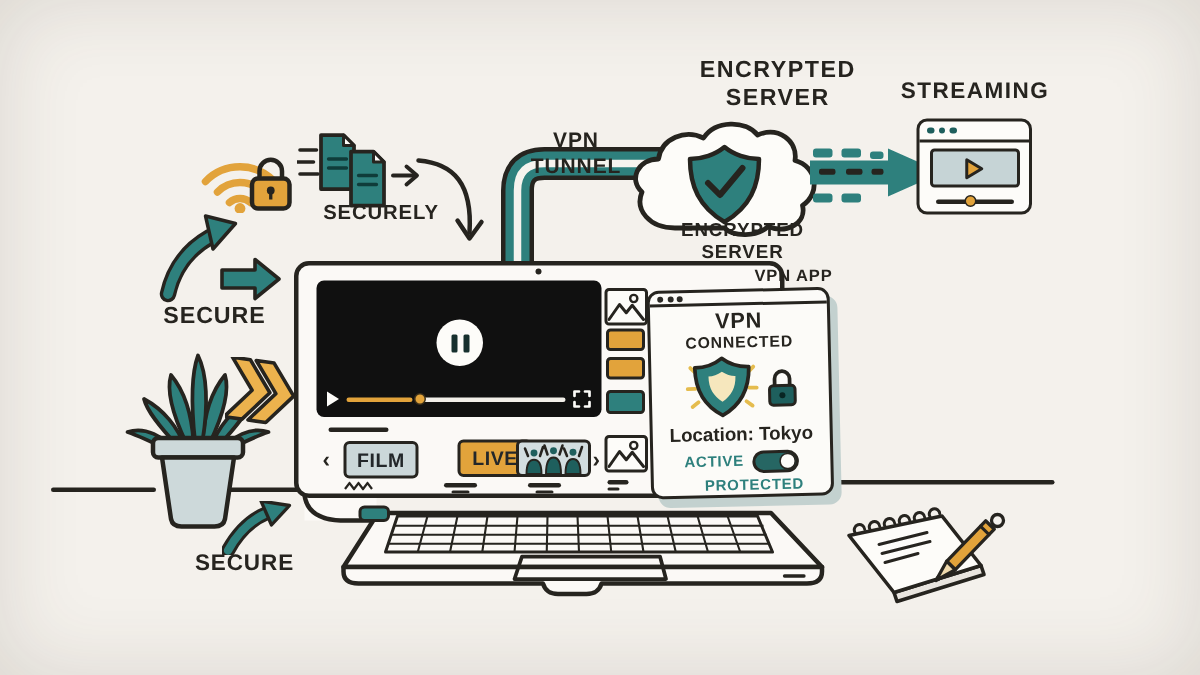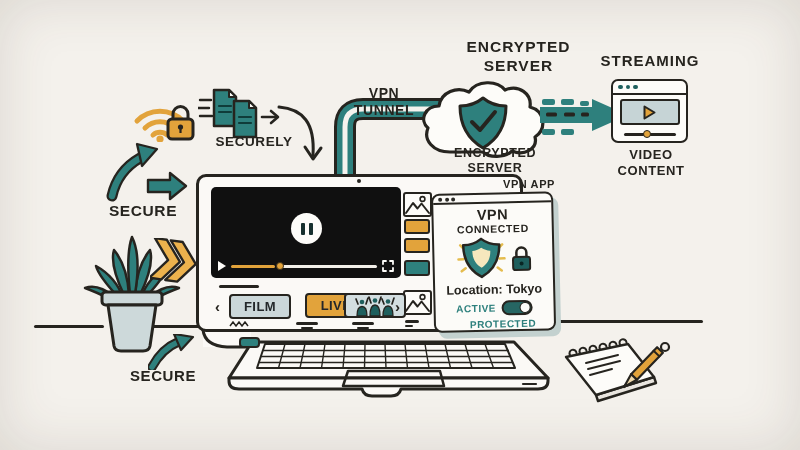--- a/index.html
+++ b/index.html
@@ -41,21 +41,21 @@
   .track{position:relative;flex:1;height:9px;}
   .track .done{position:absolute;left:0;top:3px;width:30%;height:3.5px;background:var(--orange,#e2a33b);border-radius:2px;}
   .track .rest{position:absolute;left:34%;right:0;top:3.5px;height:3px;background:#f2efe9;border-radius:2px;}
   .track .knob{position:absolute;left:31%;top:0.5px;width:8px;height:8px;border-radius:50%;
     background:var(--orange,#e2a33b);border:1.5px solid #3a2f1a;box-sizing:border-box;}
   .side-thumb{position:absolute;width:29px;height:25px;background:#fdfcf9;
     border:2px solid var(--ink,#26241f);border-radius:3px;box-sizing:border-box;}
   .side-rect{position:absolute;width:26px;height:15px;border:2px solid var(--ink,#26241f);
     border-radius:3px;box-sizing:border-box;}
   .chev{position:absolute;font-size:15px;font-weight:700;color:var(--ink,#26241f);cursor:default;}
-  .cbtn{position:absolute;width:62px;height:25px;border:2.5px solid var(--ink,#26241f);
+  .cbtn{position:absolute;width:50px;height:25px;border:2.5px solid var(--ink,#26241f);
     border-radius:4px;box-sizing:border-box;display:flex;align-items:center;justify-content:center;
     font-size:13px;font-weight:700;color:#23272a;letter-spacing:.4px;}
   .mark{position:absolute;background:var(--ink,#26241f);border-radius:2px;}
 
   
   .swin{position:absolute;left:611px;top:79px;width:77px;height:64px;background:#fdfcf9;
     border:2.5px solid var(--ink,#26241f);border-radius:7px;box-sizing:border-box;}
   .swin .bar{height:12px;border-bottom:2px solid var(--ink,#26241f);display:flex;
     align-items:center;gap:3px;padding-left:5px;}
   .dot{width:4.5px;height:4.5px;border-radius:50%;}
@@ -291,24 +291,20 @@
     <div class="svid">
       <svg width="13" height="15" viewBox="0 0 13 15">
         <polygon points="1.5,1.5 11.5,7.5 1.5,13.5" class="fo si rc" stroke-width="2"></polygon>
       </svg>
     </div>
     <div class="sprog">
       <div class="line"></div>
         <div class="knob"></div>
     </div>
   </div>
-  <div class="lbl" style="left:606px;top:147px;width:90px;font-size:13px">
-    <div>VIDEO</div>
-    <div>CONTENT</div>
-  </div>
 
   <div class="lbl" style="left:494px;top:178px;width:70px;font-size:11px">VPN APP</div>
   <div class="vwin">
     <div class="bar">
       <div class="dot" style="width:4px;height:4px;background:#2b2a26"></div>
       <div class="dot" style="width:4px;height:4px;background:#2b2a26"></div>
       <div class="dot" style="width:4px;height:4px;background:#2b2a26"></div>
     </div>
     <div class="vtitle">VPN</div>
     <div class="vsub">CONNECTED</div>

